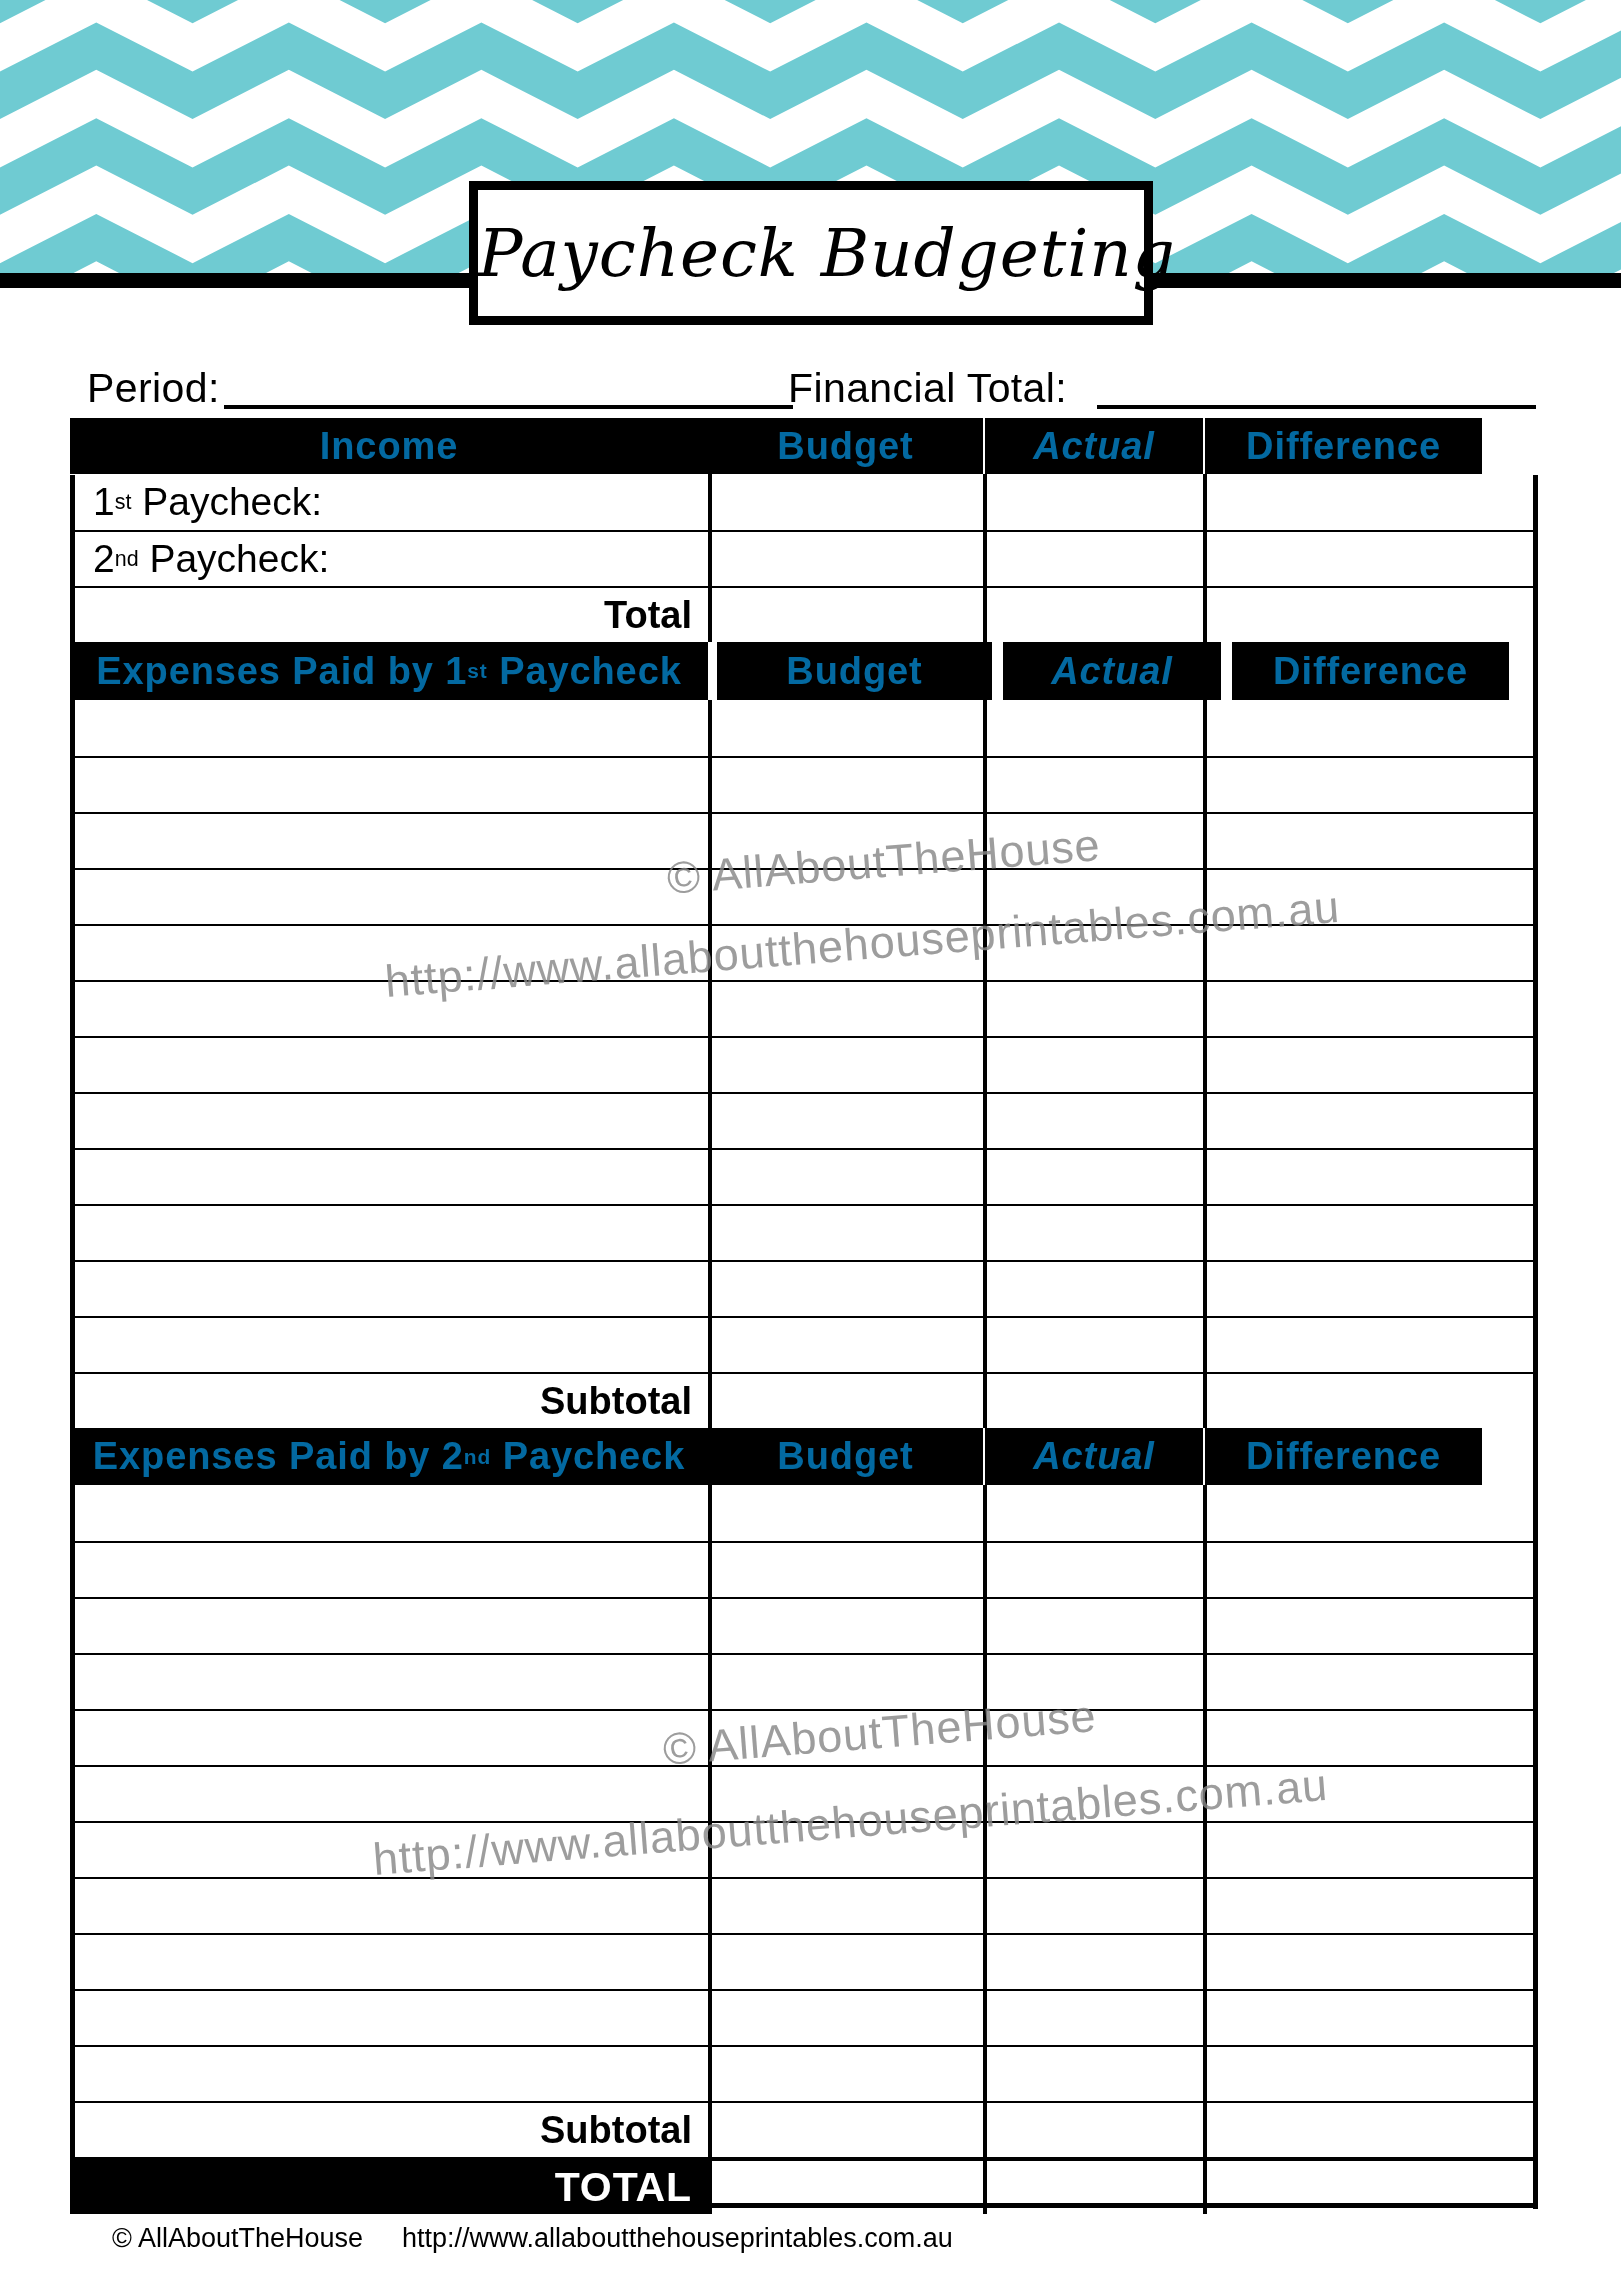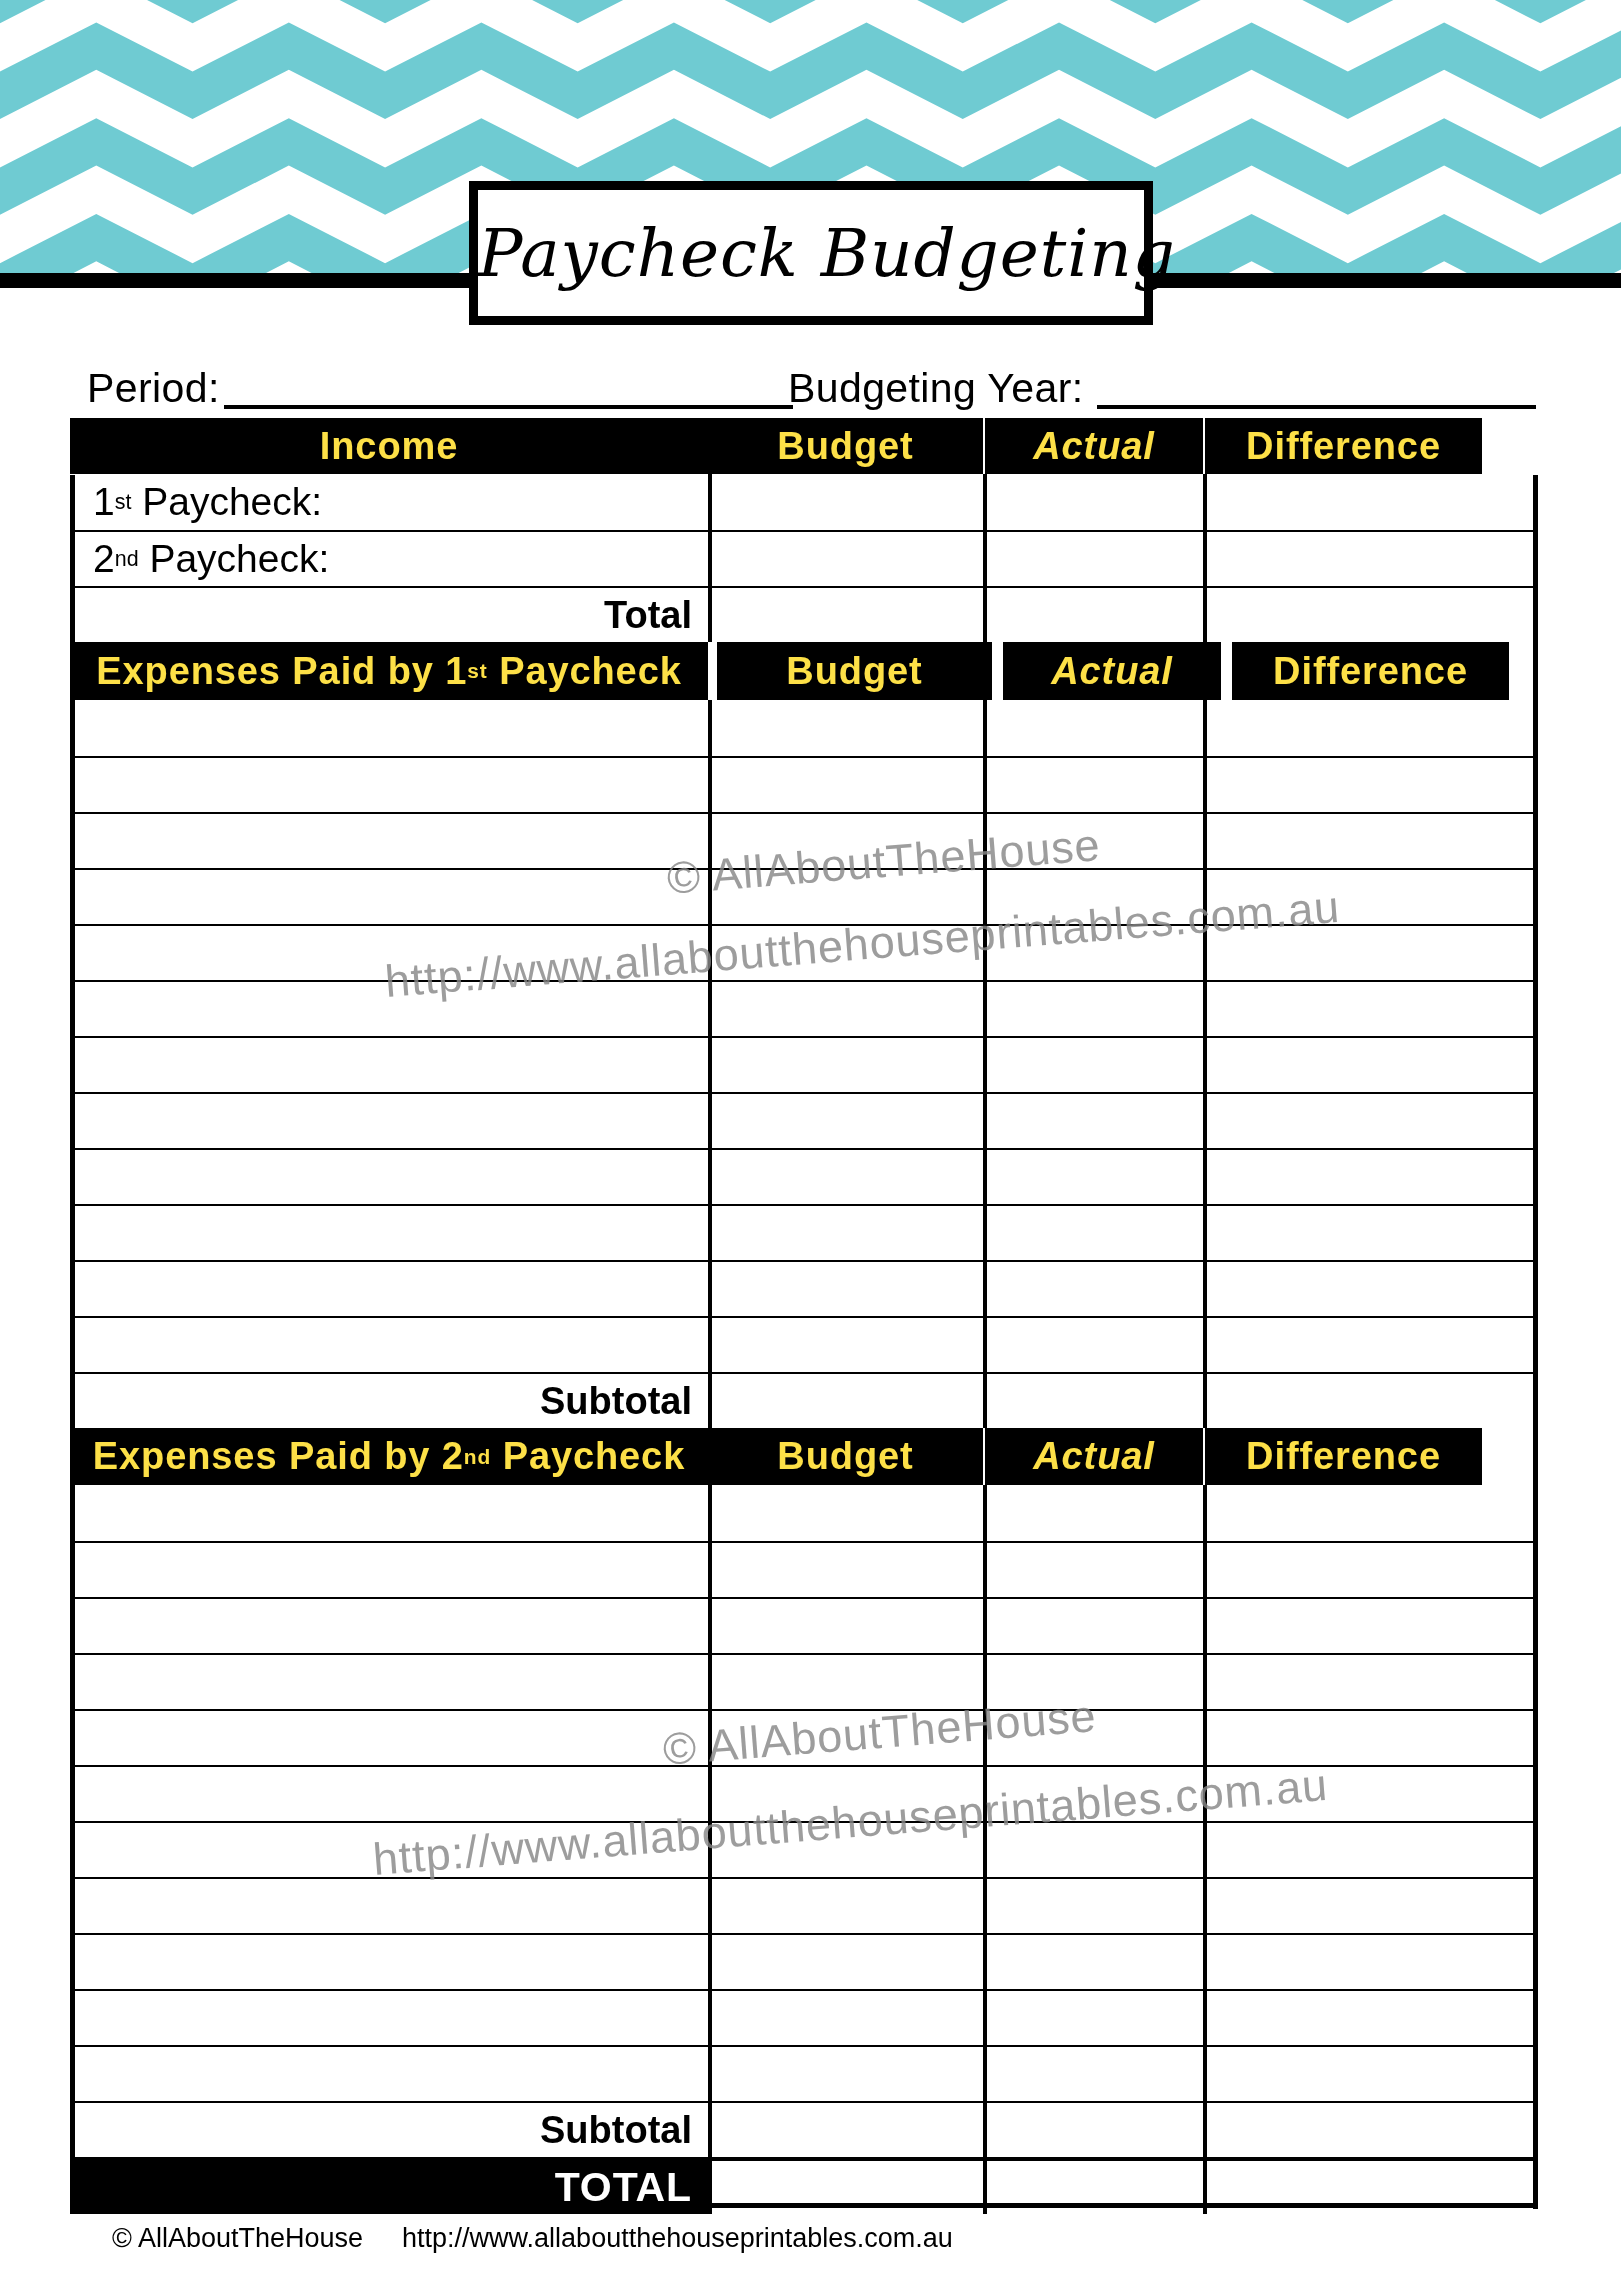--- a/index.html
+++ b/index.html
@@ -23,21 +23,21 @@
   
   .field-label{position:absolute;font-size:41px;letter-spacing:0.4px;}
   .fill-line{position:absolute;height:3.6px;background:#000;}
   
   .btable{position:absolute;left:70px;top:418px;width:1468px;z-index:2;}
   .vline{position:absolute;width:4.5px;background:#000;top:475px;height:1734px;z-index:2;}
   .vline.left{left:70px;}
   .vline.right{left:1533px;}
   .hrow{display:flex;width:100%;}
   .hdr .hc{
-    background:#000;color:#fde047;display:flex;align-items:center;justify-content:center;
+    background:#000;color:#0369a1;display:flex;align-items:center;justify-content:center;
     font-size:38px;font-weight:700;letter-spacing:0.9px;white-space:pre;text-align:center;
   }
   .h63{height:56px;} .h65{height:58px;gap:9px;} .h64{height:57px;} .h62{height:56px;}
   .c1{width:638px;} .c2{width:275px;} .c3{width:220px;font-style:italic;} .c4{width:279px;}
   .hc.c3,.hc.c4{border-left:2.7px solid #fff;}
   .row{display:flex;width:100%;height:56px;border-top:2.7px solid #000;background:transparent;}
   .row.nt{border-top:none;}
   .row .cell{display:flex;align-items:center;}
   .row .c2,.row .c3,.row .c4{border-left:4.5px solid #000;}
   .label-cell{font-size:39px;padding-left:23px;}
@@ -68,21 +68,21 @@
       </svg>
   </div>
   <div class="black-bar"></div>
 
   <div class="title-box">
     <span class="title-text">Paycheck Budgeting</span>
   </div>
 
   <span class="field-label" style="left:87px;top:365px;">Period:</span>
   <div class="fill-line" style="left:224px;top:405px;width:569px;"></div>
-  <span class="field-label" style="left:788px;top:365px;">Budgeting Year:</span>
+  <span class="field-label" style="left:788px;top:365px;">Financial Total:</span>
   <div class="fill-line" style="left:1097px;top:405px;width:439px;"></div>
 
   <div class="btable">
 
     <div class="hrow hdr h63">
       <div class="hc c1">Income</div>
       <div class="hc c2">Budget</div>
       <div class="hc c3">Actual</div>
       <div class="hc c4">Difference</div>
     </div>

